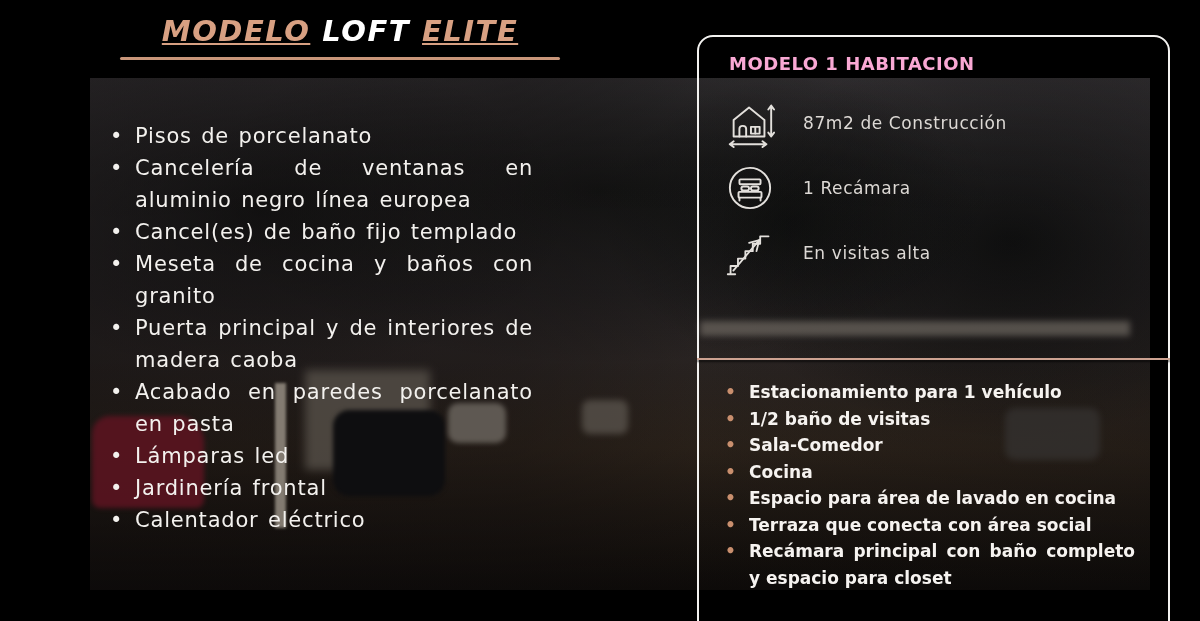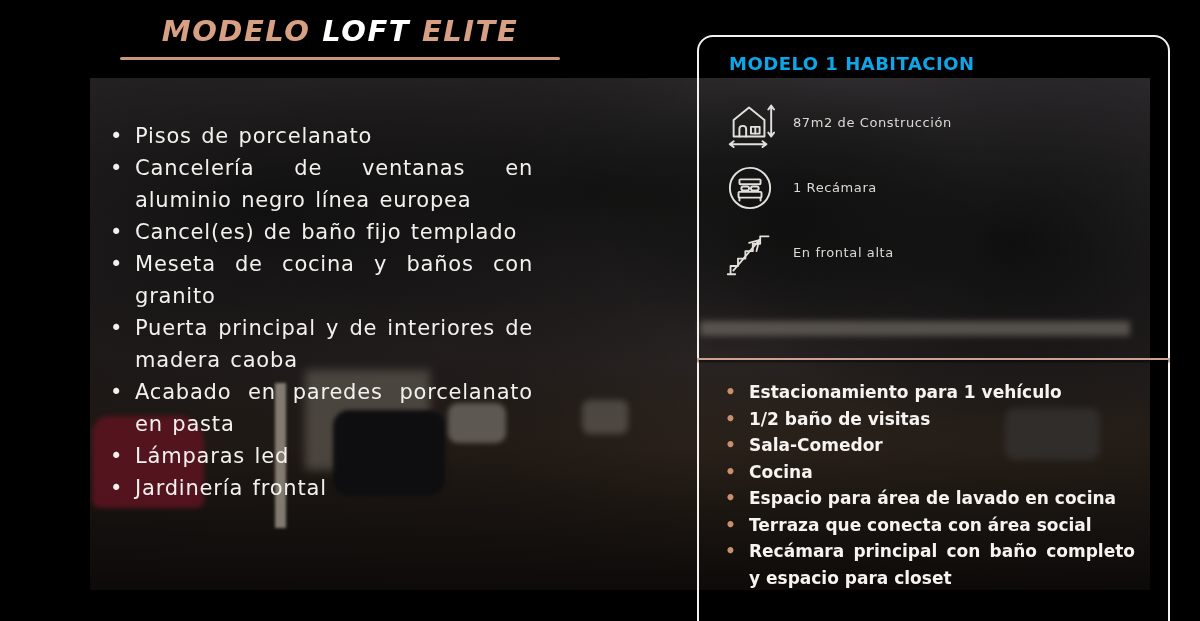--- a/index.html
+++ b/index.html
@@ -24,40 +24,40 @@
   .ph-red-car{left:2px;top:338px;width:112px;height:92px;background:#5a1420;border-radius:18px 26px 8px 8px;filter:blur(2.5px);opacity:.9;}
   .ph-dark-car{left:243px;top:332px;width:112px;height:86px;background:#0e0e10;border-radius:16px;filter:blur(2px);}
   .ph-white-car{left:358px;top:325px;width:58px;height:40px;background:#6e6861;border-radius:10px;filter:blur(2.5px);opacity:.8;}
   .ph-white-car2{left:492px;top:322px;width:46px;height:34px;background:#5f5952;border-radius:8px;filter:blur(3px);opacity:.7;}
   .ph-car-right{left:915px;top:330px;width:95px;height:52px;background:#34312f;border-radius:10px;filter:blur(3px);opacity:.8;}
 
   
   .title-wrap{position:absolute;left:120px;top:14px;width:440px;text-align:center;}
   .title-wrap h1{margin:0;font-size:29px;font-weight:bold;font-style:italic;
     letter-spacing:1.5px;color:#ffffff;white-space:nowrap;}
-  .t-accent{color:var(--accent,#d8a082);}
+  .t-accent{color:var(--accent,#d8a082);text-decoration:underline;}
   .t-sp{margin-right:12px;}
   .underline{margin-top:9px;height:3px;background:var(--underline,#c9967a);border-radius:2px;}
 
   
   .left-list{position:absolute;left:108px;top:120px;width:425px;margin:0;padding:0;list-style:none;
     color:var(--text-left,#f3f1ee);font-size:21px;line-height:32px;letter-spacing:.8px;word-spacing:2px;
     text-align:justify;text-align-last:left;}
   .left-list li{position:relative;padding-left:27px;}
   .left-list li::before{content:"\2022";position:absolute;left:2px;color:var(--text-left,#f3f1ee);}
 
   
   .panel{position:absolute;left:697px;top:35px;width:473px;height:640px;box-sizing:border-box;
     border:2px solid var(--panel-border,#f3f2f0);border-radius:16px;}
-  .panel h2{margin:16px 0 16px 30px;font-size:18px;font-weight:bold;color:#0ea5e9;letter-spacing:.5px;}
+  .panel h2{margin:16px 0 16px 30px;font-size:18px;font-weight:bold;color:#f9a8d4;letter-spacing:.5px;}
   .specs{margin:12px 0 0 22px;}
   .spec-row{display:flex;align-items:center;height:65px;}
   .spec-icon{width:58px;display:flex;justify-content:center;align-items:center;}
   .spec-icon svg{stroke:#e3e0dc;fill:none;stroke-width:2;stroke-linecap:round;stroke-linejoin:round;}
-  .spec-label{margin-left:14px;font-size:13px;color:var(--spec-label,#ddd9d5);letter-spacing:.6px;}
+  .spec-label{margin-left:24px;font-size:17px;color:var(--spec-label,#ddd9d5);letter-spacing:.6px;}
   .divider{position:absolute;left:-2px;right:-2px;top:321px;height:2px;
     background:var(--divider,#cda291);box-shadow:0 2px 2px rgba(0,0,0,.6);}
   .right-list{position:absolute;left:24px;top:342px;width:412px;margin:0;padding:0;list-style:none;
     color:var(--text-right,#f6f3f0);font-weight:bold;font-size:17px;line-height:26.5px;
     text-align:justify;text-align-last:left;}
   .right-list li{position:relative;padding-left:26px;}
   .right-list li::before{content:"\2022";position:absolute;left:2px;color:var(--bullet-right,#c98f6e);}
 </style>
 </head>
 <body>
@@ -82,20 +82,21 @@
 
   <ul class="left-list">
     <li>Pisos de porcelanato</li>
     <li>Cancelería de ventanas en aluminio negro línea europea</li>
     <li>Cancel(es) de baño fijo templado</li>
     <li>Meseta de cocina  y baños con granito</li>
     <li>Puerta principal y de interiores de madera caoba</li>
     <li>Acabado en paredes porcelanato en pasta</li>
     <li>Lámparas  led</li>
     <li>Jardinería frontal</li>
+    <li>Calentador eléctrico</li>
   </ul>
 
   <section class="panel">
     <h2>MODELO 1 HABITACION</h2>
 
     <div class="specs">
 
       <div class="spec-row">
         <span class="spec-icon">
           <svg width="54" height="52" viewBox="0 0 56 54">
@@ -127,21 +128,21 @@
 
       <div class="spec-row">
         <span class="spec-icon">
           <svg width="50" height="50" viewBox="0 0 54 54">
             <path d="M6 49 V41 H14 V33 H22 V25 H30 V17 H38 V9 H47"></path>
             <path d="M9 46 L37 13"></path>
             <path d="M37 13 L26 16 M37 13 L34 25"></path>
             <path d="M3 50 H11"></path>
           </svg>
         </span>
-        <span class="spec-label">En frontal alta</span>
+        <span class="spec-label">En visitas alta</span>
       </div>
 
     </div>
 
     <div class="divider"></div>
 
     <ul class="right-list">
       <li>Estacionamiento para 1 vehículo</li>
       <li>1/2 baño de visitas</li>
       <li>Sala-Comedor</li>

